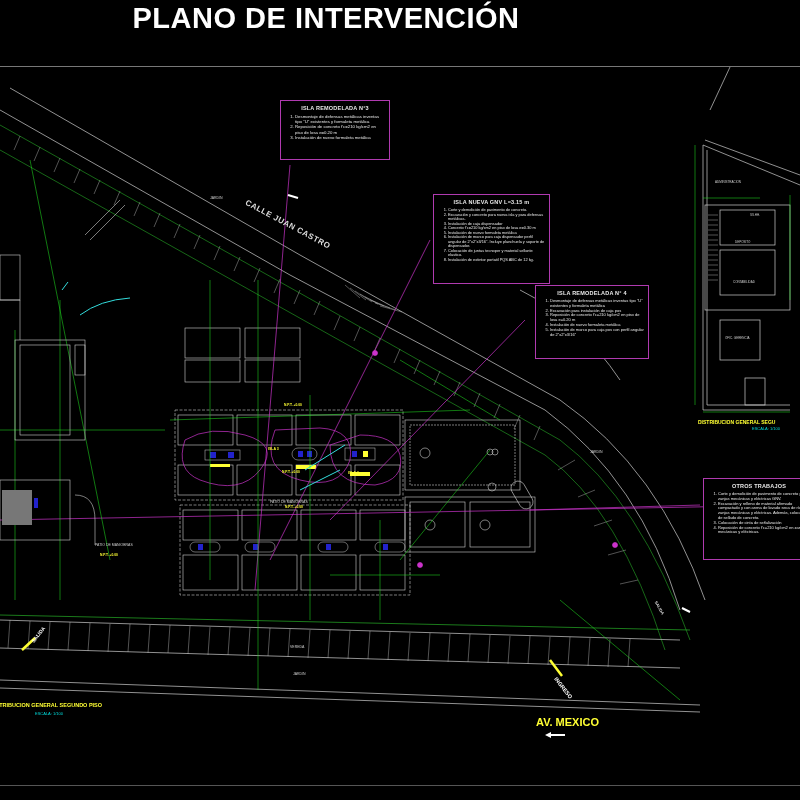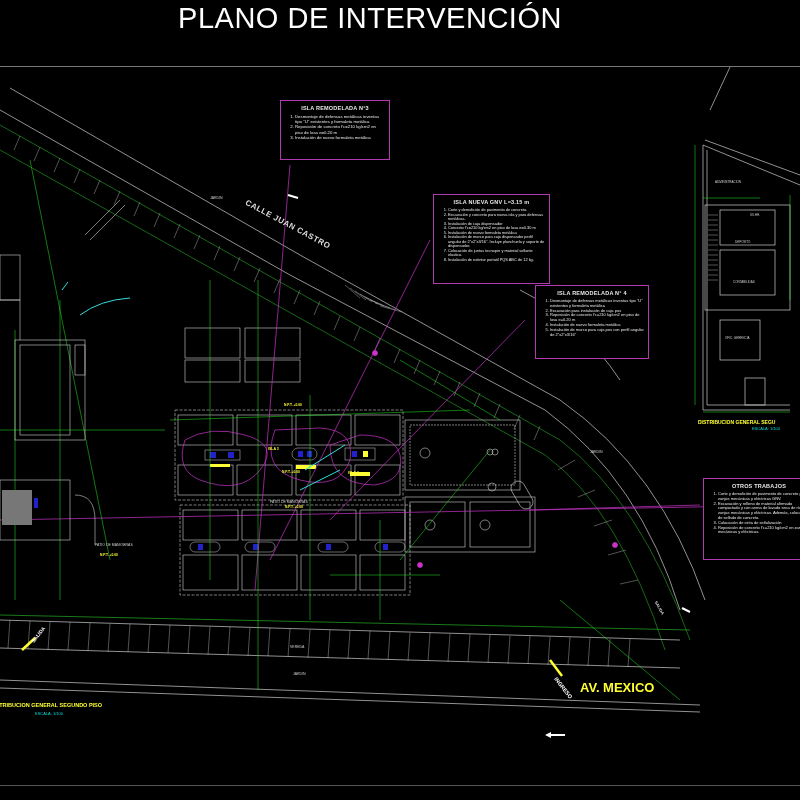--- a/index.html
+++ b/index.html
@@ -1,17 +1,17 @@
 <!DOCTYPE html>
 <html><head>
 <meta charset="utf-8">
 <style>
   html, body { margin:0; padding:0; background:#000; }
   body { width:800px; height:800px; overflow:hidden; position:relative; font-family:"Liberation Sans", sans-serif; }
-  .title { position:absolute; left:0; top:0; width:652px; text-align:center; color:#fff; font-weight:normal; font-size:29px; letter-spacing:0.5px; top:2px;padding-left:44px; }
+  .title { position:absolute; left:0; top:0; width:652px; text-align:center; color:#fff; font-weight:bold; font-size:29px; letter-spacing:0.5px; top:2px; }
   .hr { position:absolute; left:0; top:66px; width:800px; height:1px; background:#777; }
   .hr2 { position:absolute; left:0; top:785px; width:800px; height:1px; background:#555; }
   svg.cad { position:absolute; left:0; top:67px; }
   .note { position:absolute; border:1px solid #b03ab0; background:#000; color:#e8e8e8; font-family:"Liberation Sans", sans-serif; }
   .note h4 { margin:4px 0 3px 0; text-align:center; font-size:5.5px; font-weight:bold; letter-spacing:0.2px; }
   .note ol { margin:0; padding:0 4px 4px 14px; font-size:4.3px; line-height:5.2px; }
   .note li { margin:0; }
   .lbl { position:absolute; font-family:"Liberation Sans", sans-serif; white-space:nowrap; }
   .street { color:#ddd; font-weight:bold; font-size:8px; letter-spacing:0.5px; }
   .yel { color:#ffff33; font-weight:bold; }
@@ -332,21 +332,21 @@
   <h4>OTROS TRABAJOS</h4>
   <ol style="line-height:4.8px;font-size:4px;">
     <li>Corte y demolición de pavimento de concreto para zanjas mecánicas y eléctricas GNV.</li>
     <li>Excavación y relleno de material afirmado compactado y con arena de lavado seca de río en zanjas mecánicas y eléctricas. Además, colocación de sellado de concreto.</li>
     <li>Colocación de cinta de señalización</li>
     <li>Reposición de concreto f'c=210 kg/cm2 en zanjas mecánicas y eléctricas.</li>
   </ol>
 </div>
 
 <div class="lbl street" style="left:248px;top:198px;transform:rotate(28deg);transform-origin:left top;">CALLE JUAN CASTRO</div>
-<div class="lbl yel" style="left:536px;top:680px;font-size:13px;margin-left:44px;">AV. MEXICO</div>
+<div class="lbl yel" style="left:536px;top:716px;font-size:11px;">AV. MEXICO</div>
 <div class="lbl" style="left:558px;top:676px;color:#fff;font-weight:bold;font-size:5.5px;transform:rotate(52deg);transform-origin:left top;">INGRESO</div>
 <div class="lbl" style="left:30px;top:640px;color:#fff;font-weight:bold;font-size:5px;transform:rotate(-52deg);transform-origin:left top;">SALIDA</div>
 <div class="lbl" style="left:658px;top:600px;color:#ccc;font-weight:bold;font-size:4px;transform:rotate(60deg);transform-origin:left top;">SALIDA</div>
 <div class="lbl small" style="left:270px;top:500px;">PATIO DE MANIOBRAS</div>
 <div class="lbl small" style="left:95px;top:543px;">PATIO DE MANIOBRAS</div>
 <div class="lbl small" style="left:293px;top:672px;">JARDIN</div>
 <div class="lbl small" style="left:210px;top:196px;">JARDIN</div>
 <div class="lbl small" style="left:590px;top:450px;">JARDIN</div>
 <div class="lbl small" style="left:290px;top:645px;">VEREDA</div>
 <div class="lbl yel" style="left:268px;top:447px;font-size:3.5px;">ISLA 3</div>

